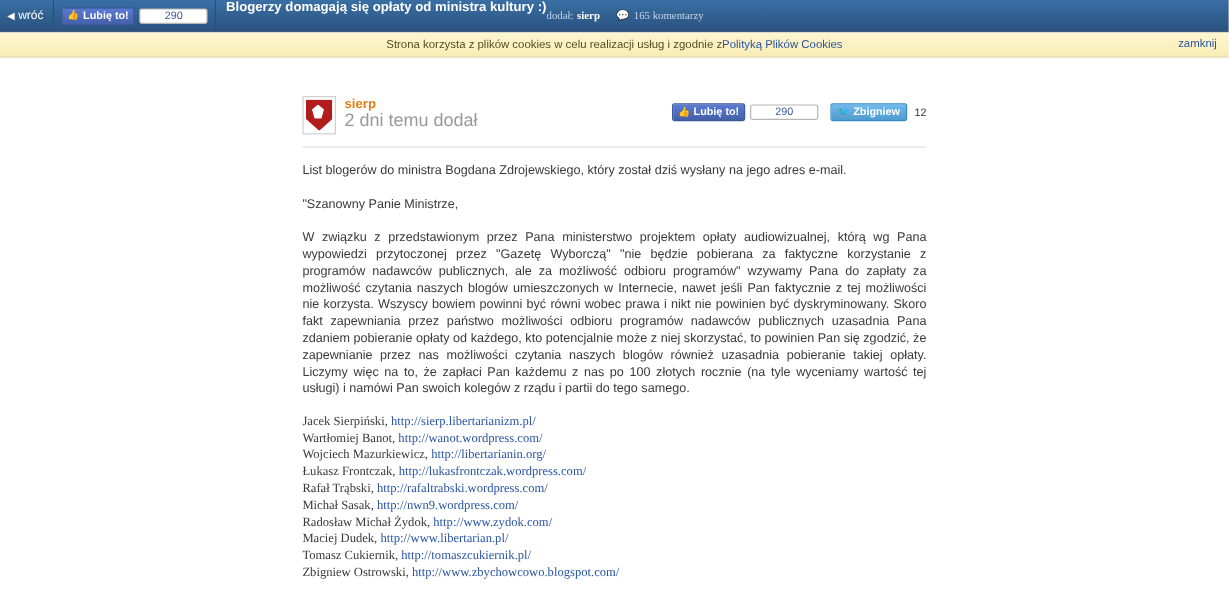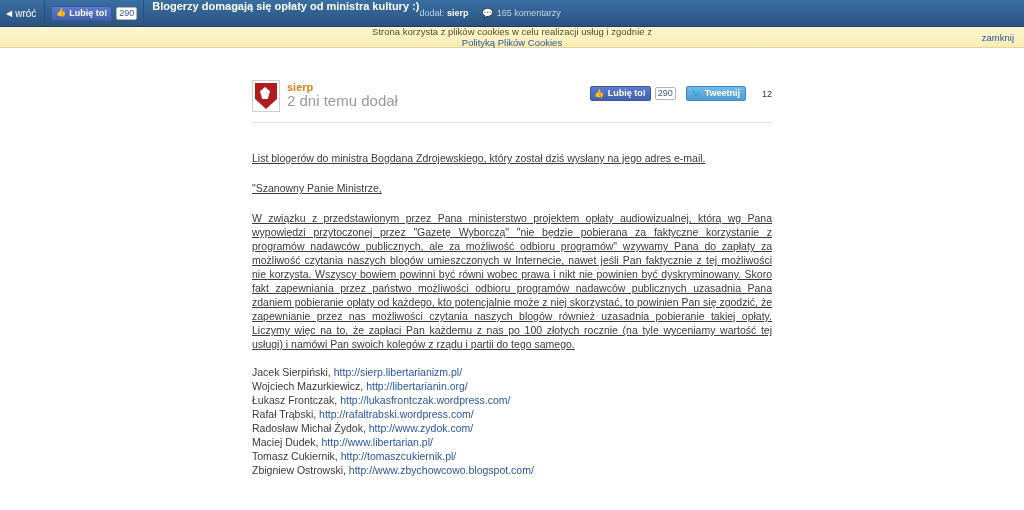--- a/index.html
+++ b/index.html
@@ -63,21 +63,21 @@
     margin-right: 3px;
     font-size: 8px;
   }
   .fb-count {
     margin-left: 4px;
     background: #ffffff;
     border: 1px solid #b5b5b5;
     border-radius: 2px;
     color: #3b5998;
     font-size: 9px;
-    padding: 1px 2px;
+    padding: 1px 20px;
     line-height: 1;
   }
   .topbar-main {
     flex: 1;
     display: flex;
     justify-content: flex-start;
     padding-left: 8px;
     overflow: hidden;
   }
   .topbar-title {
@@ -87,20 +87,21 @@
     line-height: 13px;
     white-space: nowrap;
   }
   .topbar-meta {
     font-size: 9px;
     color: #c3d4e6;
     line-height: 11px;
     display: flex;
     align-items: center;
     white-space: nowrap;
+    font-family: Liberation Serif, serif;
   }
   .topbar-meta .author {
     color: #ffffff;
     font-weight: bold;
   }
   .topbar-meta .sep {
     display: inline-block;
     width: 14px;
   }
   .topbar-meta .bubble {
@@ -113,21 +114,20 @@
     position: relative;
     height: 20px;
     background: #fdf3c6;
     background: linear-gradient(to bottom, #fdf6d2 0%, #f9edb4 100%);
     border-bottom: 1px solid #e3d59a;
     display: flex;
     align-items: center;
     justify-content: center;
     font-size: 9.5px;
     color: #55501f;
-    flex-direction: column;
   }
   .cookiebar a {
     color: #2a55a3;
     text-decoration: none;
   }
   .cookiebar-close {
     position: absolute;
     right: 10px;
     top: 50%;
     transform: translateY(-50%);
@@ -221,49 +221,49 @@
     font-size: 9px;
     font-weight: bold;
     line-height: 1;
     padding: 2px 5px;
   }
   .tw-btn .bird {
     margin-right: 3px;
     font-size: 8px;
   }
   .tw-count {
-    margin-left: 16px;
+    margin-left: 6px;
     font-size: 9px;
     color: #333333;
   }
 
   .divider {
     border-top: 1px solid #e2e2e2;
     margin: 8px 0 0 0;
   }
 
   .post-body {
     font-size: 10.5px;
     line-height: 14px;
     color: #3a3a3a;
     text-align: justify;
     padding-top: 12px;
   }
   .post-body p {
-    margin: 16px 0 14px 0;
-    text-decoration: underline;
+    margin: 0 0 14px 0;
   }
 
   .signers {
     font-size: 10.5px;
     line-height: 14px;
     color: #3a3a3a;
   }
   .signer-line {
     white-space: nowrap;
+    font-family: Liberation Serif, serif;
   }
   .signer-line a {
     color: #2a55a3;
     text-decoration: none;
   }
 </style>
 </head>
 <body>
 
 <div class="topbar">
@@ -314,39 +314,41 @@
         <span class="share-item">
           <span class="fb-like-btn">
             <span class="thumb">👍</span>
             <span>Lubię to!</span>
           </span>
           <span class="fb-count">290</span>
         </span>
         <span class="share-item">
           <span class="tw-btn">
             <span class="bird">🐦</span>
-            <span>Tweetnij</span>
+            <span>Zbigniew</span>
           </span>
           <span class="tw-count">12</span>
         </span>
       </div>
     </div>
 
     <div class="divider"></div>
 
     <div class="post-body">
       <p>List blogerów do ministra Bogdana Zdrojewskiego, który został dziś wysłany na jego adres e-mail.</p>
       <p>"Szanowny Panie Ministrze,</p>
       <p>W związku z przedstawionym przez Pana ministerstwo projektem opłaty audiowizualnej, którą wg Pana wypowiedzi przytoczonej przez "Gazetę Wyborczą" "nie będzie pobierana za faktyczne korzystanie z programów nadawców publicznych, ale za możliwość odbioru programów" wzywamy Pana do zapłaty za możliwość czytania naszych blogów umieszczonych w Internecie, nawet jeśli Pan faktycznie z tej możliwości nie korzysta. Wszyscy bowiem powinni być równi wobec prawa i nikt nie powinien być dyskryminowany. Skoro fakt zapewniania przez państwo możliwości odbioru programów nadawców publicznych uzasadnia Pana zdaniem pobieranie opłaty od każdego, kto potencjalnie może z niej skorzystać, to powinien Pan się zgodzić, że zapewnianie przez nas możliwości czytania naszych blogów również uzasadnia pobieranie takiej opłaty. Liczymy więc na to, że zapłaci Pan każdemu z nas po 100 złotych rocznie (na tyle wyceniamy wartość tej usługi) i namówi Pan swoich kolegów z rządu i partii do tego samego.</p>
 
       <div class="signers">
         <div class="signer-line"><span>Jacek Sierpiński, </span><a href="#">http://sierp.libertarianizm.pl/</a></div>
+        <div class="signer-line"><span>Wartłomiej Banot, </span><a href="#">http://wanot.wordpress.com/</a></div>
         <div class="signer-line"><span>Wojciech Mazurkiewicz, </span><a href="#">http://libertarianin.org/</a></div>
         <div class="signer-line"><span>Łukasz Frontczak, </span><a href="#">http://lukasfrontczak.wordpress.com/</a></div>
         <div class="signer-line"><span>Rafał Trąbski, </span><a href="#">http://rafaltrabski.wordpress.com/</a></div>
+        <div class="signer-line"><span>Michał Sasak, </span><a href="#">http://nwn9.wordpress.com/</a></div>
         <div class="signer-line"><span>Radosław Michał Żydok, </span><a href="#">http://www.zydok.com/</a></div>
         <div class="signer-line"><span>Maciej Dudek, </span><a href="#">http://www.libertarian.pl/</a></div>
         <div class="signer-line"><span>Tomasz Cukiernik, </span><a href="#">http://tomaszcukiernik.pl/</a></div>
         <div class="signer-line"><span>Zbigniew Ostrowski, </span><a href="#">http://www.zbychowcowo.blogspot.com/</a></div>
 
       </div>
     </div>
 
   </div>
 </div>

